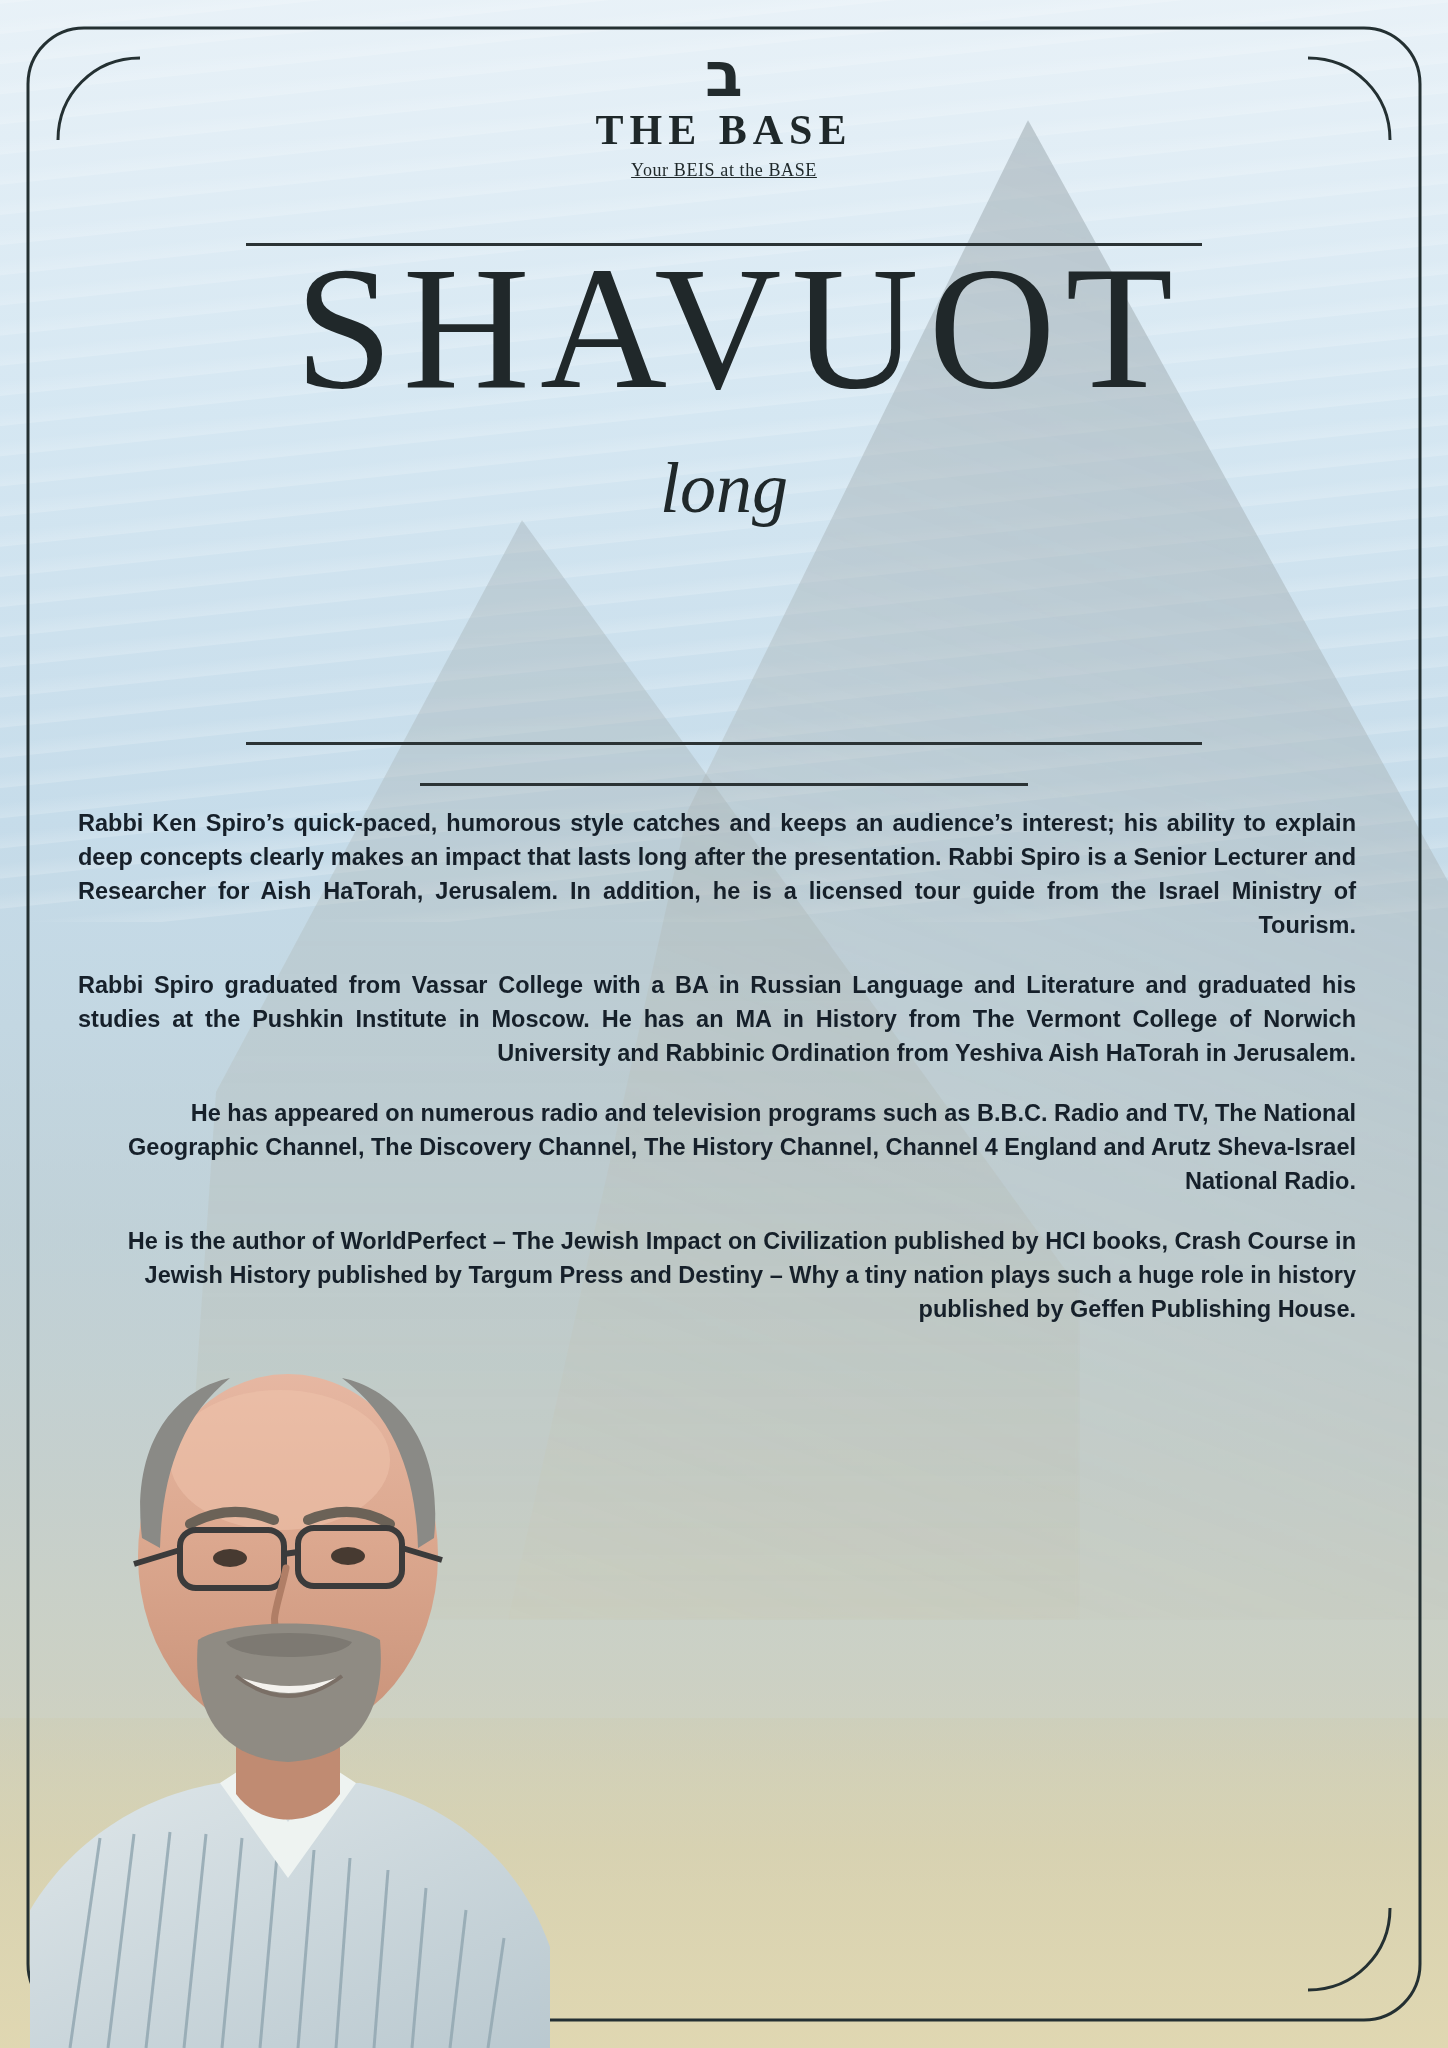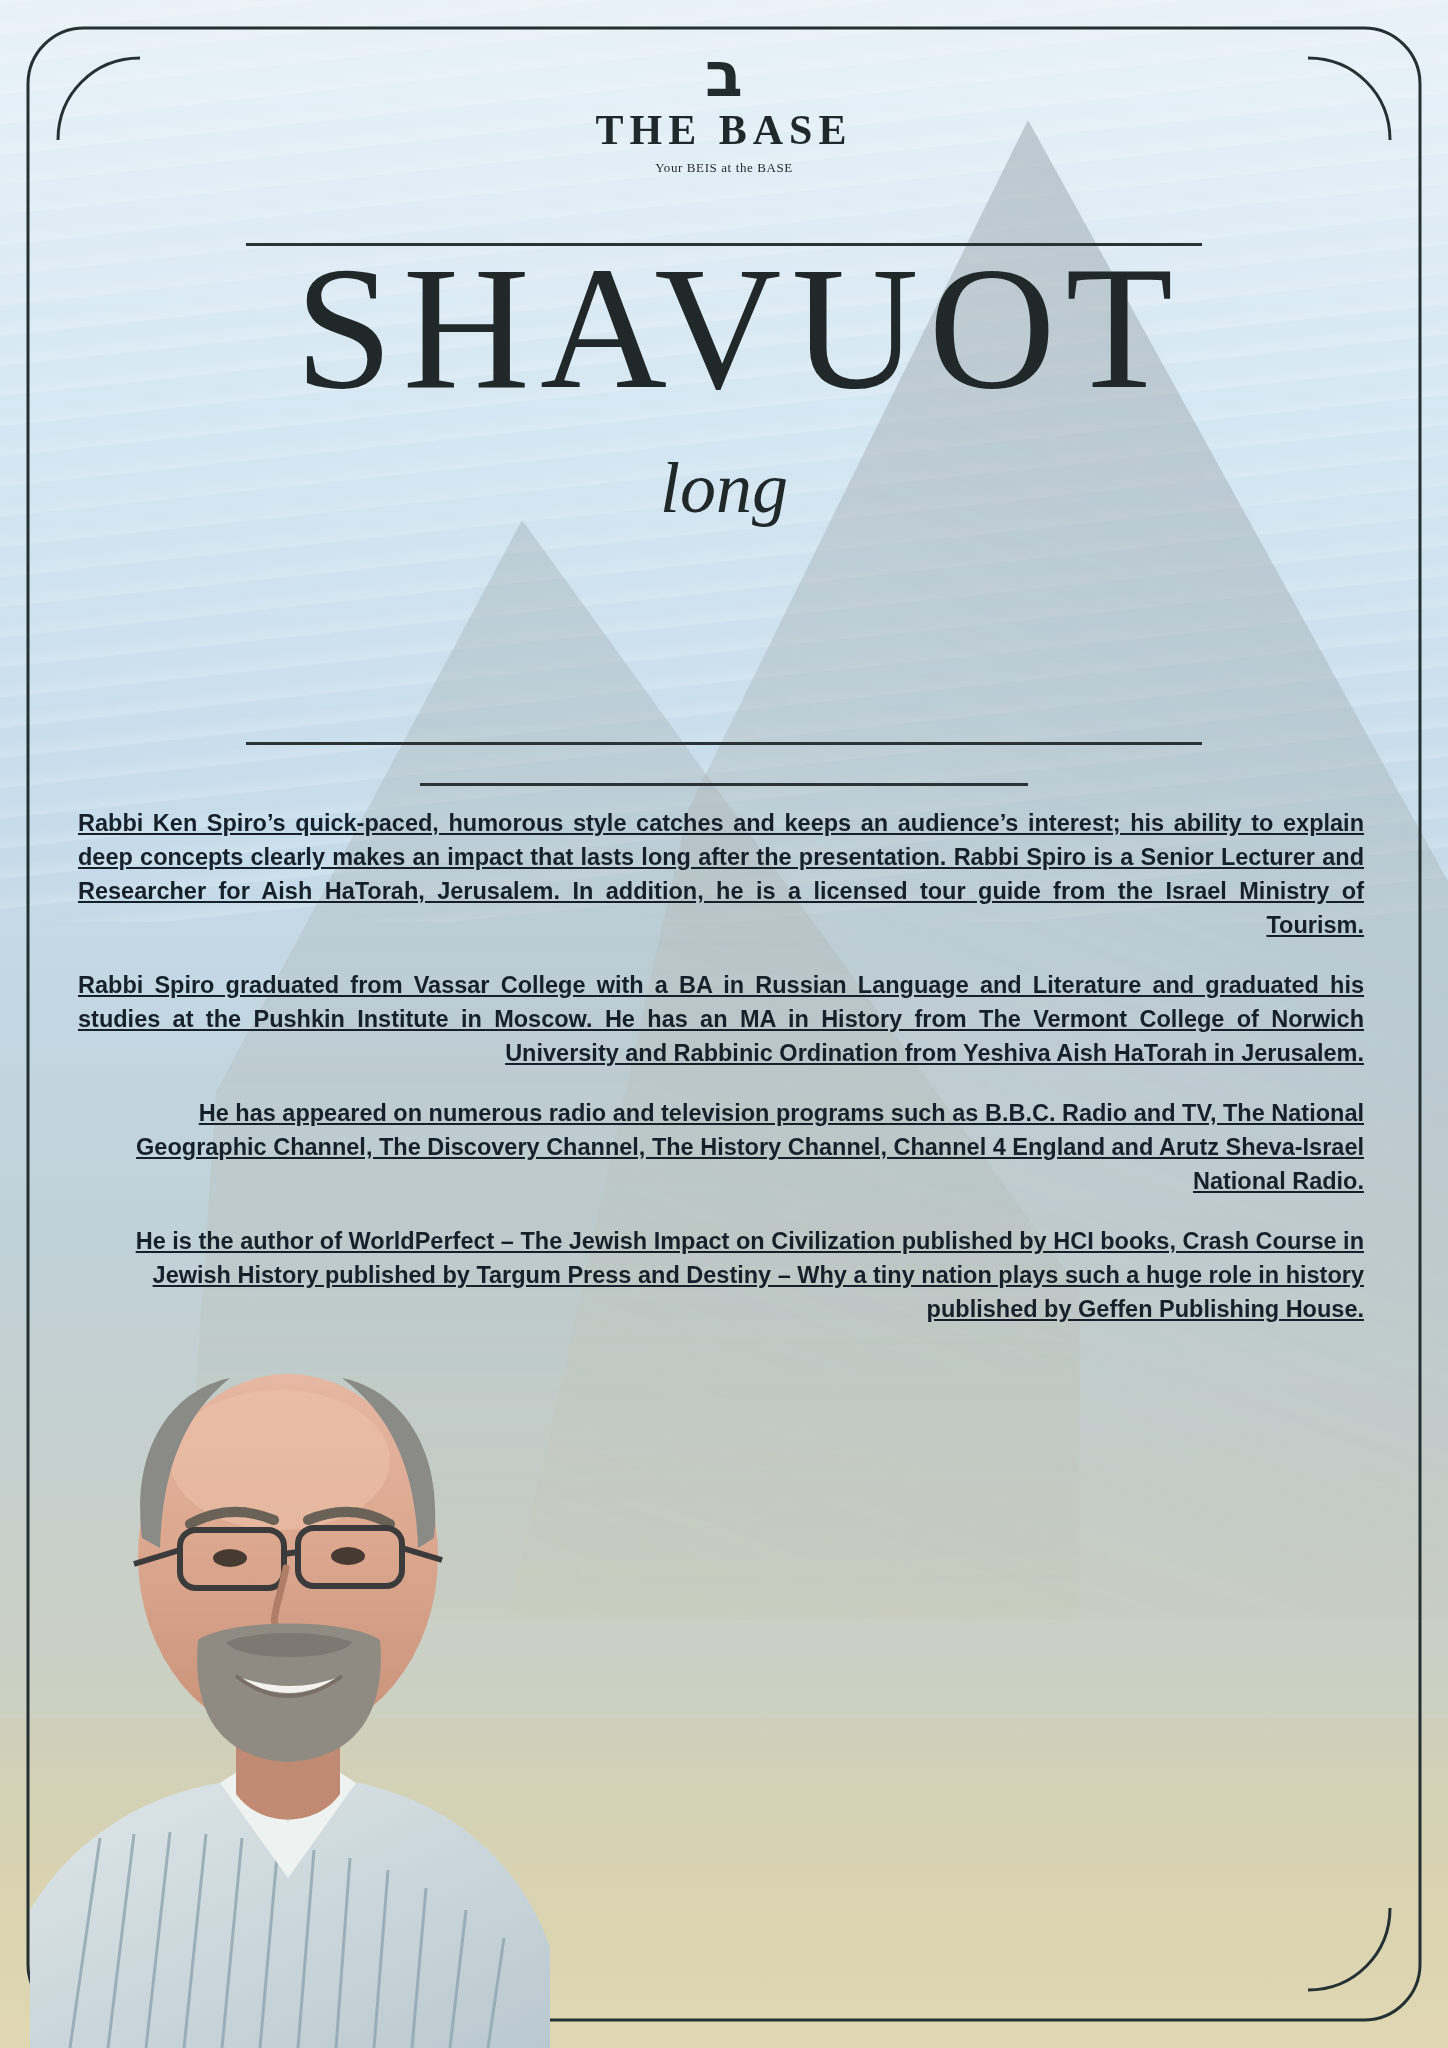--- a/index.html
+++ b/index.html
@@ -102,23 +102,24 @@
     margin-top: 0;
     font-family: "Liberation Serif", serif;
     font-size: 42px;
     font-weight: bold;
     letter-spacing: 6px;
     color: #1f282a;
   }
   .logo-tag {
     margin-top: 6px;
     font-family: "Liberation Serif", serif;
-    font-size: 13px;
+    font-size: 18px;
     letter-spacing: 0.6px;
     color: #1f282a;
+    text-decoration: underline;
   }
 
   .rule {
     position: absolute;
     height: 3px;
     background: #2b3335;
   }
   .rule-top { left: 246px; top: 243px; width: 956px; }
   .rule-bottom { left: 246px; top: 742px; width: 956px; }
   .rule-short { left: 420px; top: 783px; width: 608px; height: 3px; }
@@ -166,21 +167,21 @@
     position: absolute;
     left: 78px;
     top: 806px;
     width: 1290px;
     color: #16202a;
     font-family: "Liberation Sans", sans-serif;
     font-weight: bold;
     font-size: 23.5px;
     line-height: 34px;
   }
-  .bio p { margin: 0 4px 26px 0; text-decoration: underline; }
+  .bio p { margin: 0 12px 26px 0; }
   .p-justify { text-align: justify; text-align-last: right; }
   .p-right { text-align: right; }
 
   
   .portrait {
     position: absolute;
     left: 30px;
     bottom: 0;
     width: 520px;
     height: 810px;

